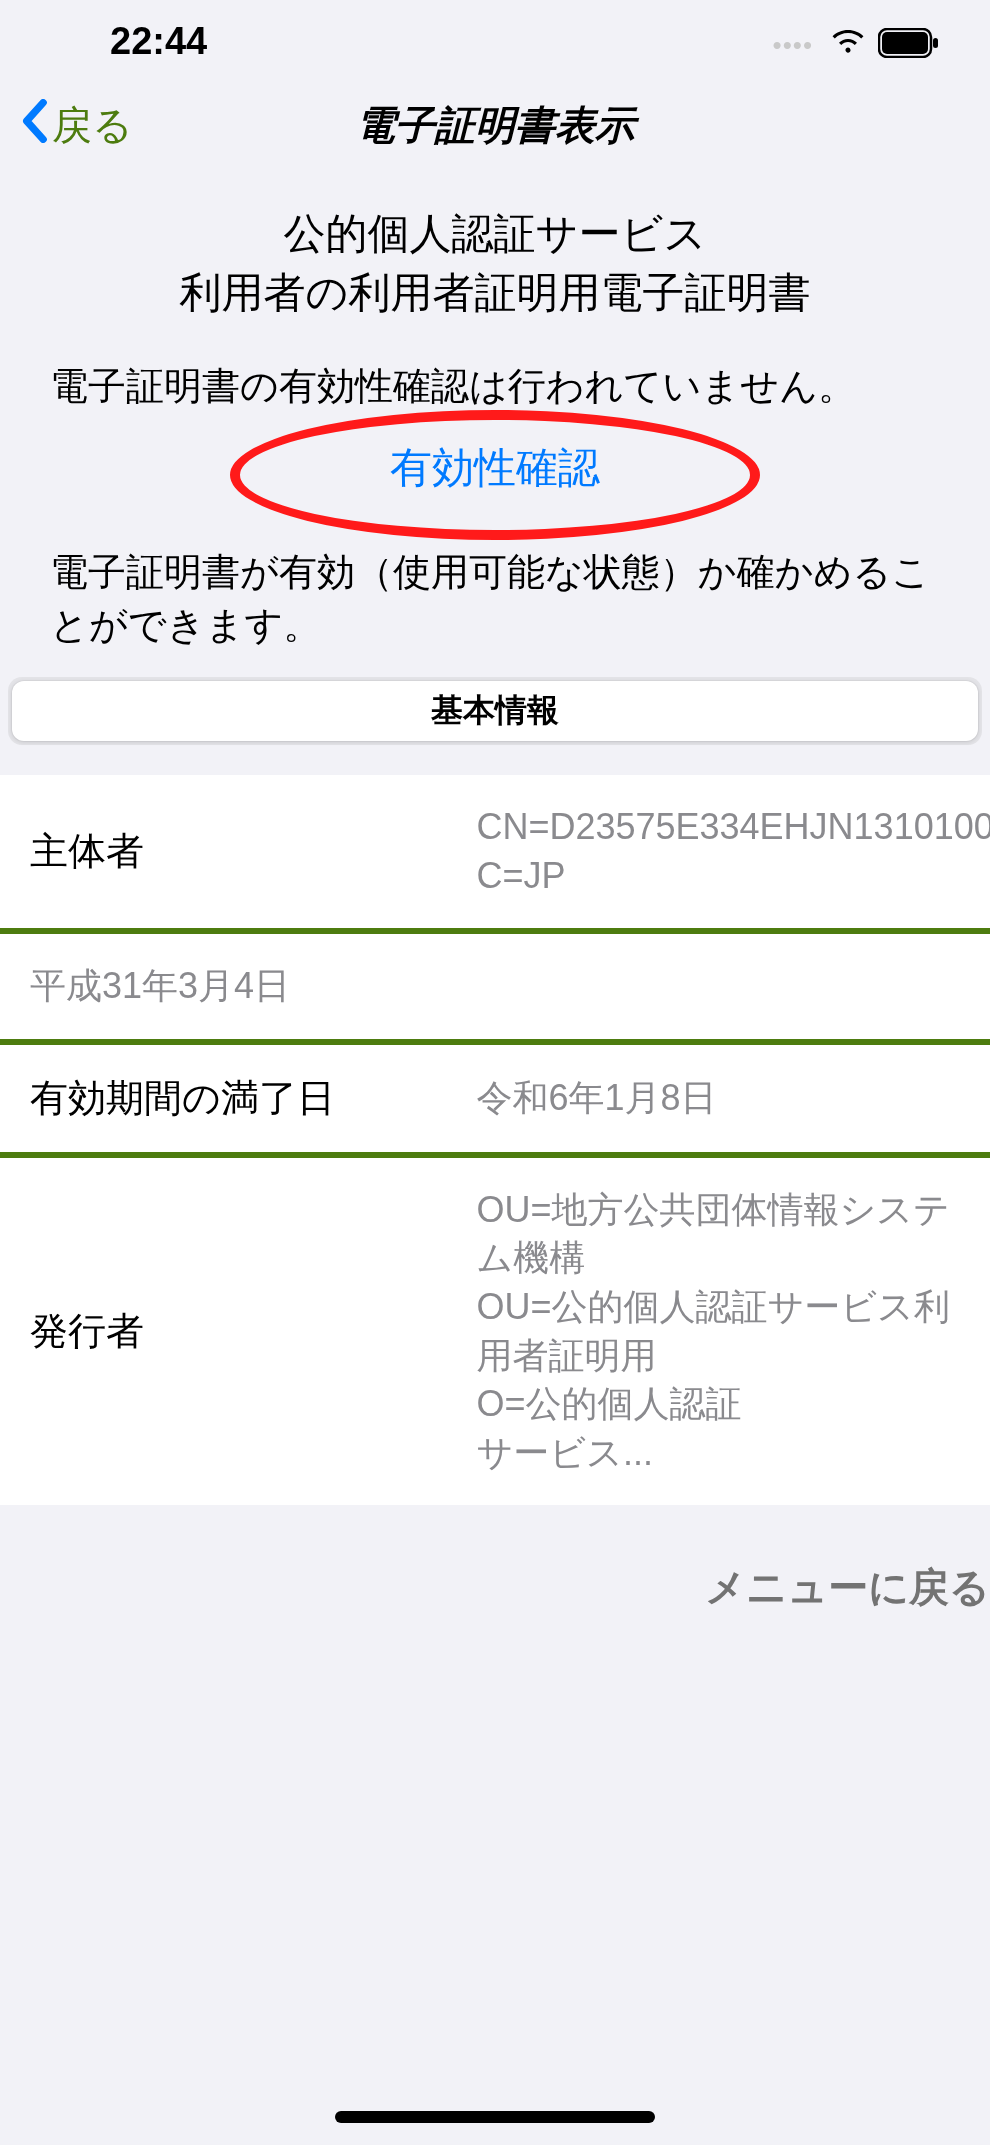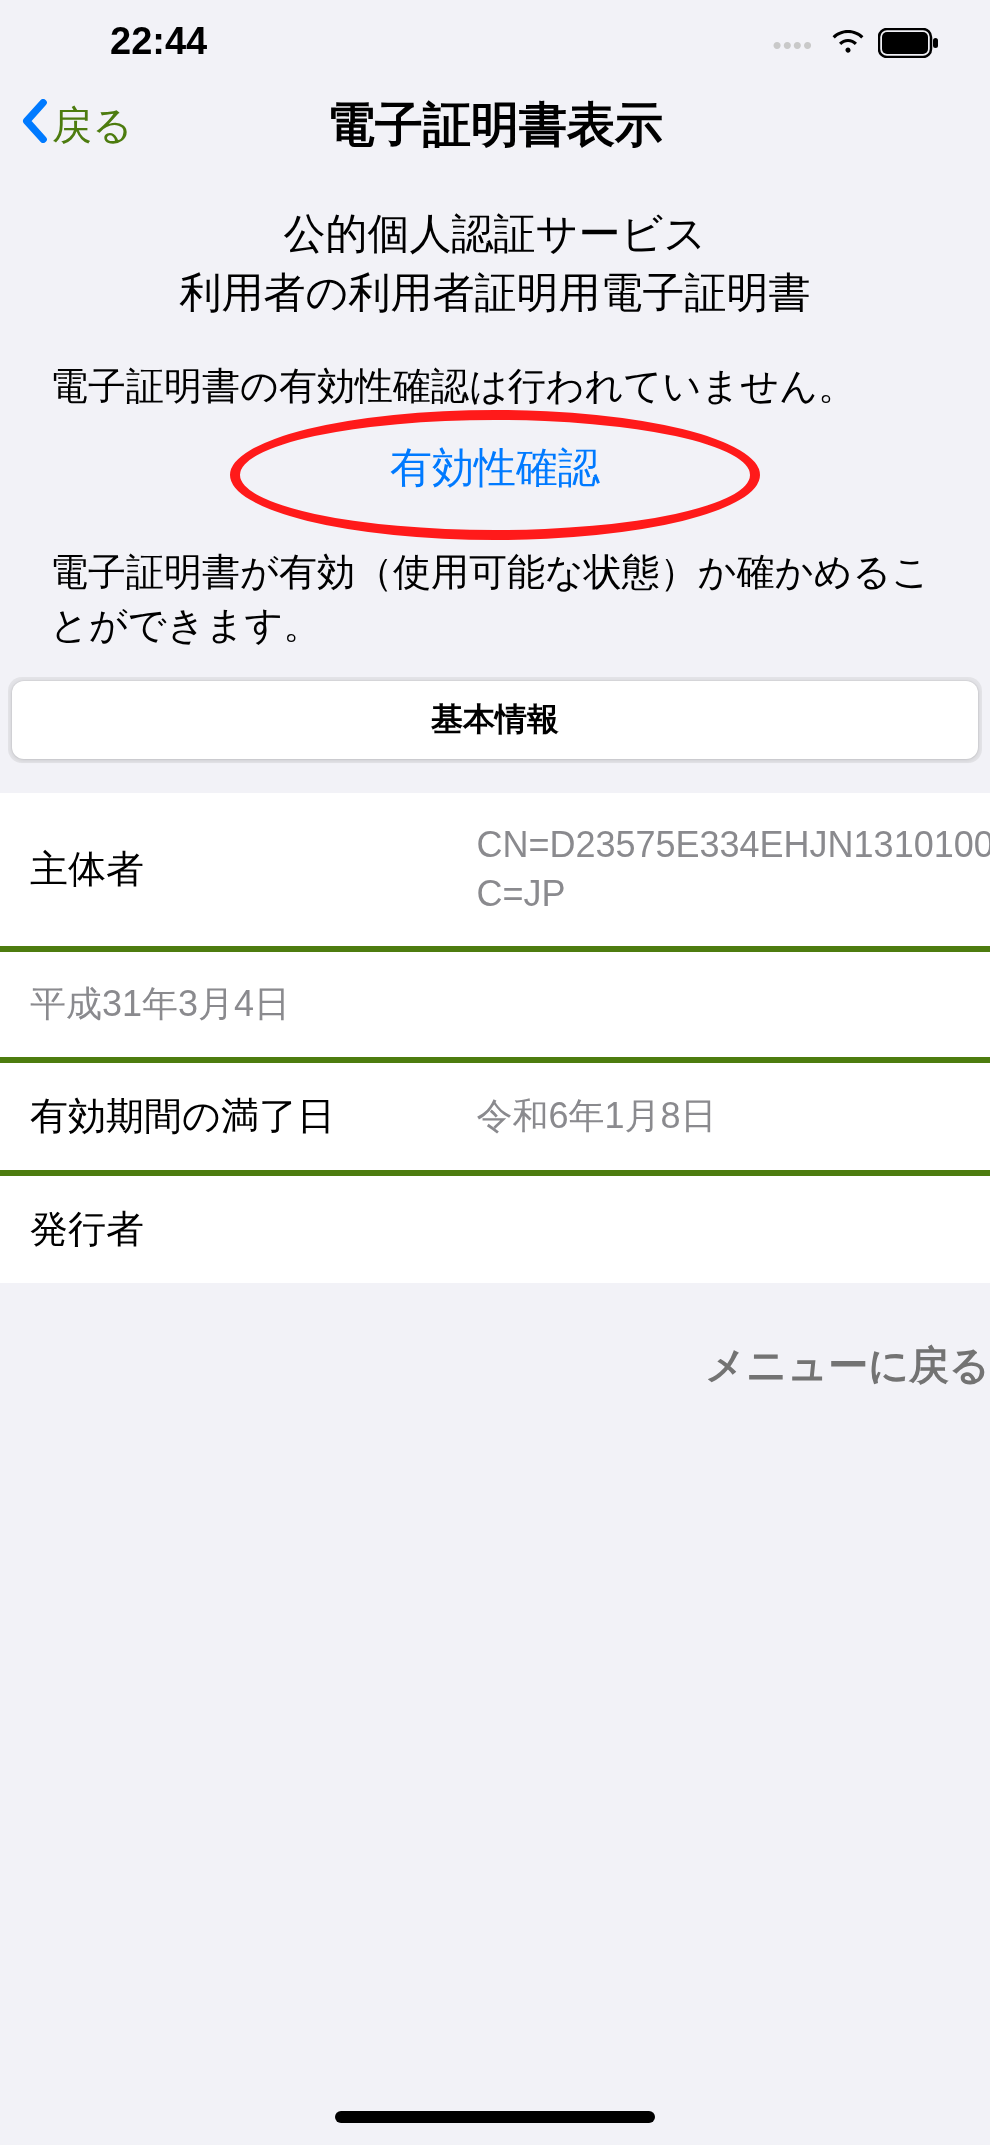--- a/index.html
+++ b/index.html
@@ -50,22 +50,23 @@
       align-items: center;
       color: #4d7c0f;
       font-size: 40px;
       gap: 4px;
     }
     .back-chevron svg { width: 28px; height: 44px; }
     .nav-title {
       position: absolute;
       left: 50%;
       transform: translateX(-50%);
-      font-size: 48px;
+      font-size: 40px;
       font-weight: 600;
+      font-style: italic;
     }
 
     
     .header-section {
       text-align: center;
       padding: 25px 40px 0 40px;
     }
     .service-line1, .service-line2 {
       font-size: 42px;
       font-weight: 400;
@@ -106,21 +107,21 @@
       text-align: left;
     }
 
     
     .segmented {
       display: flex;
       margin: 0 8px;
       background: #e3e3e7;
       border-radius: 14px;
       padding: 4px;
-      height: 86px;
+      height: 68px;
     }
     .segment {
       flex: 1;
       display: flex;
       align-items: center;
       justify-content: center;
       font-size: 32px;
       border-radius: 12px;
     }
     .segment.active {
@@ -236,18 +237,22 @@
   </div>
   <div class="row">
     <div class="row-value">平成31年3月4日</div>
   </div>
   <div class="row">
     <div class="row-label">有効期間の満了日</div>
     <div class="row-value">令和6年1月8日</div>
   </div>
   <div class="row">
     <div class="row-label">発行者</div>
+    <div class="row-value">OU=地方公共団体情報システム機構
+OU=公的個人認証サービス利用者証明用
+O=公的個人認証
+サービス...</div>
   </div>
 </div>
 
 <div class="footer-link">メニューに戻る</div>
 
 <div class="home-indicator"></div>
 
 </body></html>

